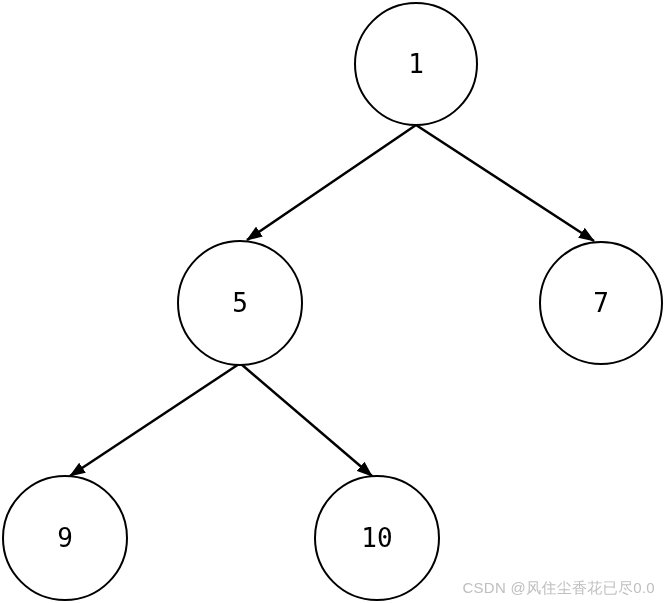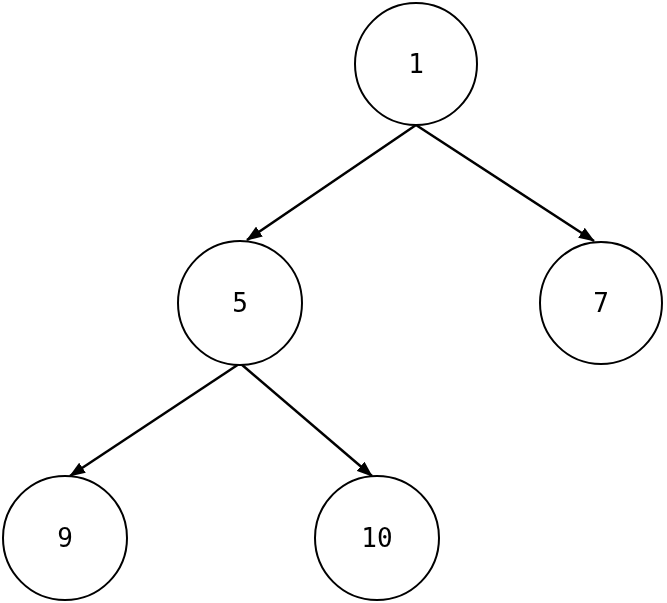--- a/index.html
+++ b/index.html
@@ -71,13 +71,14 @@
           <circle cx="65" cy="538" r="62" fill="#ffffff" stroke="#000000" stroke-width="2"></circle>
           <text x="65" y="538" text-anchor="middle" dominant-baseline="central" class="node-label">9</text>
         </g>
         <g>
           <circle cx="377" cy="538" r="62" fill="#ffffff" stroke="#000000" stroke-width="2"></circle>
           <text x="377" y="538" text-anchor="middle" dominant-baseline="central" class="node-label">10</text>
         </g>
       </g>
   </svg>
 
+  <div class="watermark" style="color: rgb(191, 191, 191);">CSDN @风住尘香花已尽0.0</div>
 </div>
 
 </body></html>

